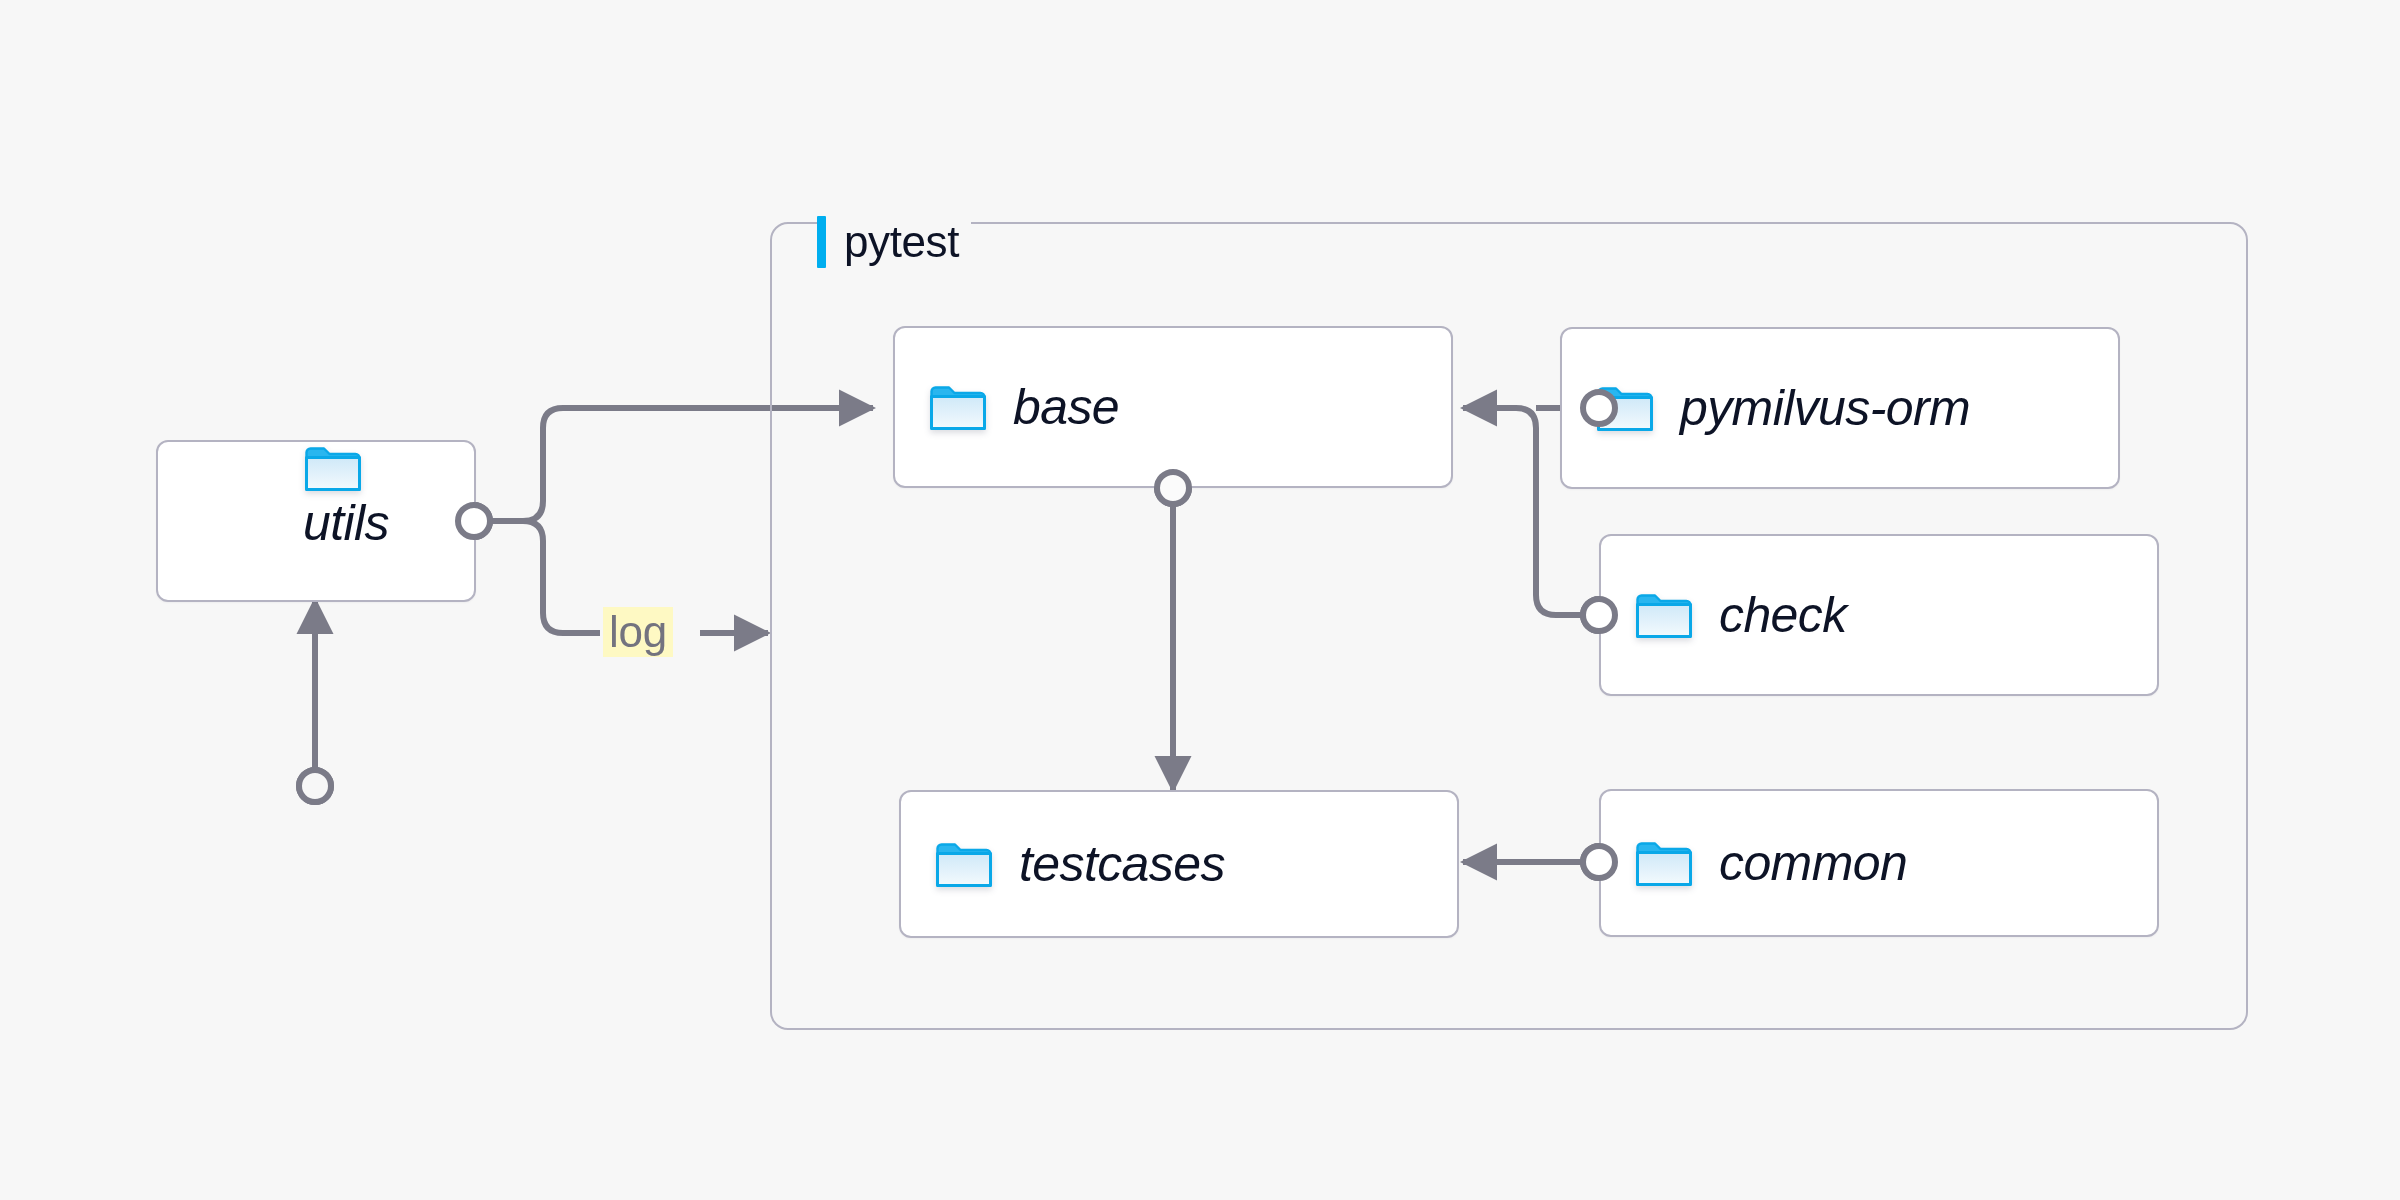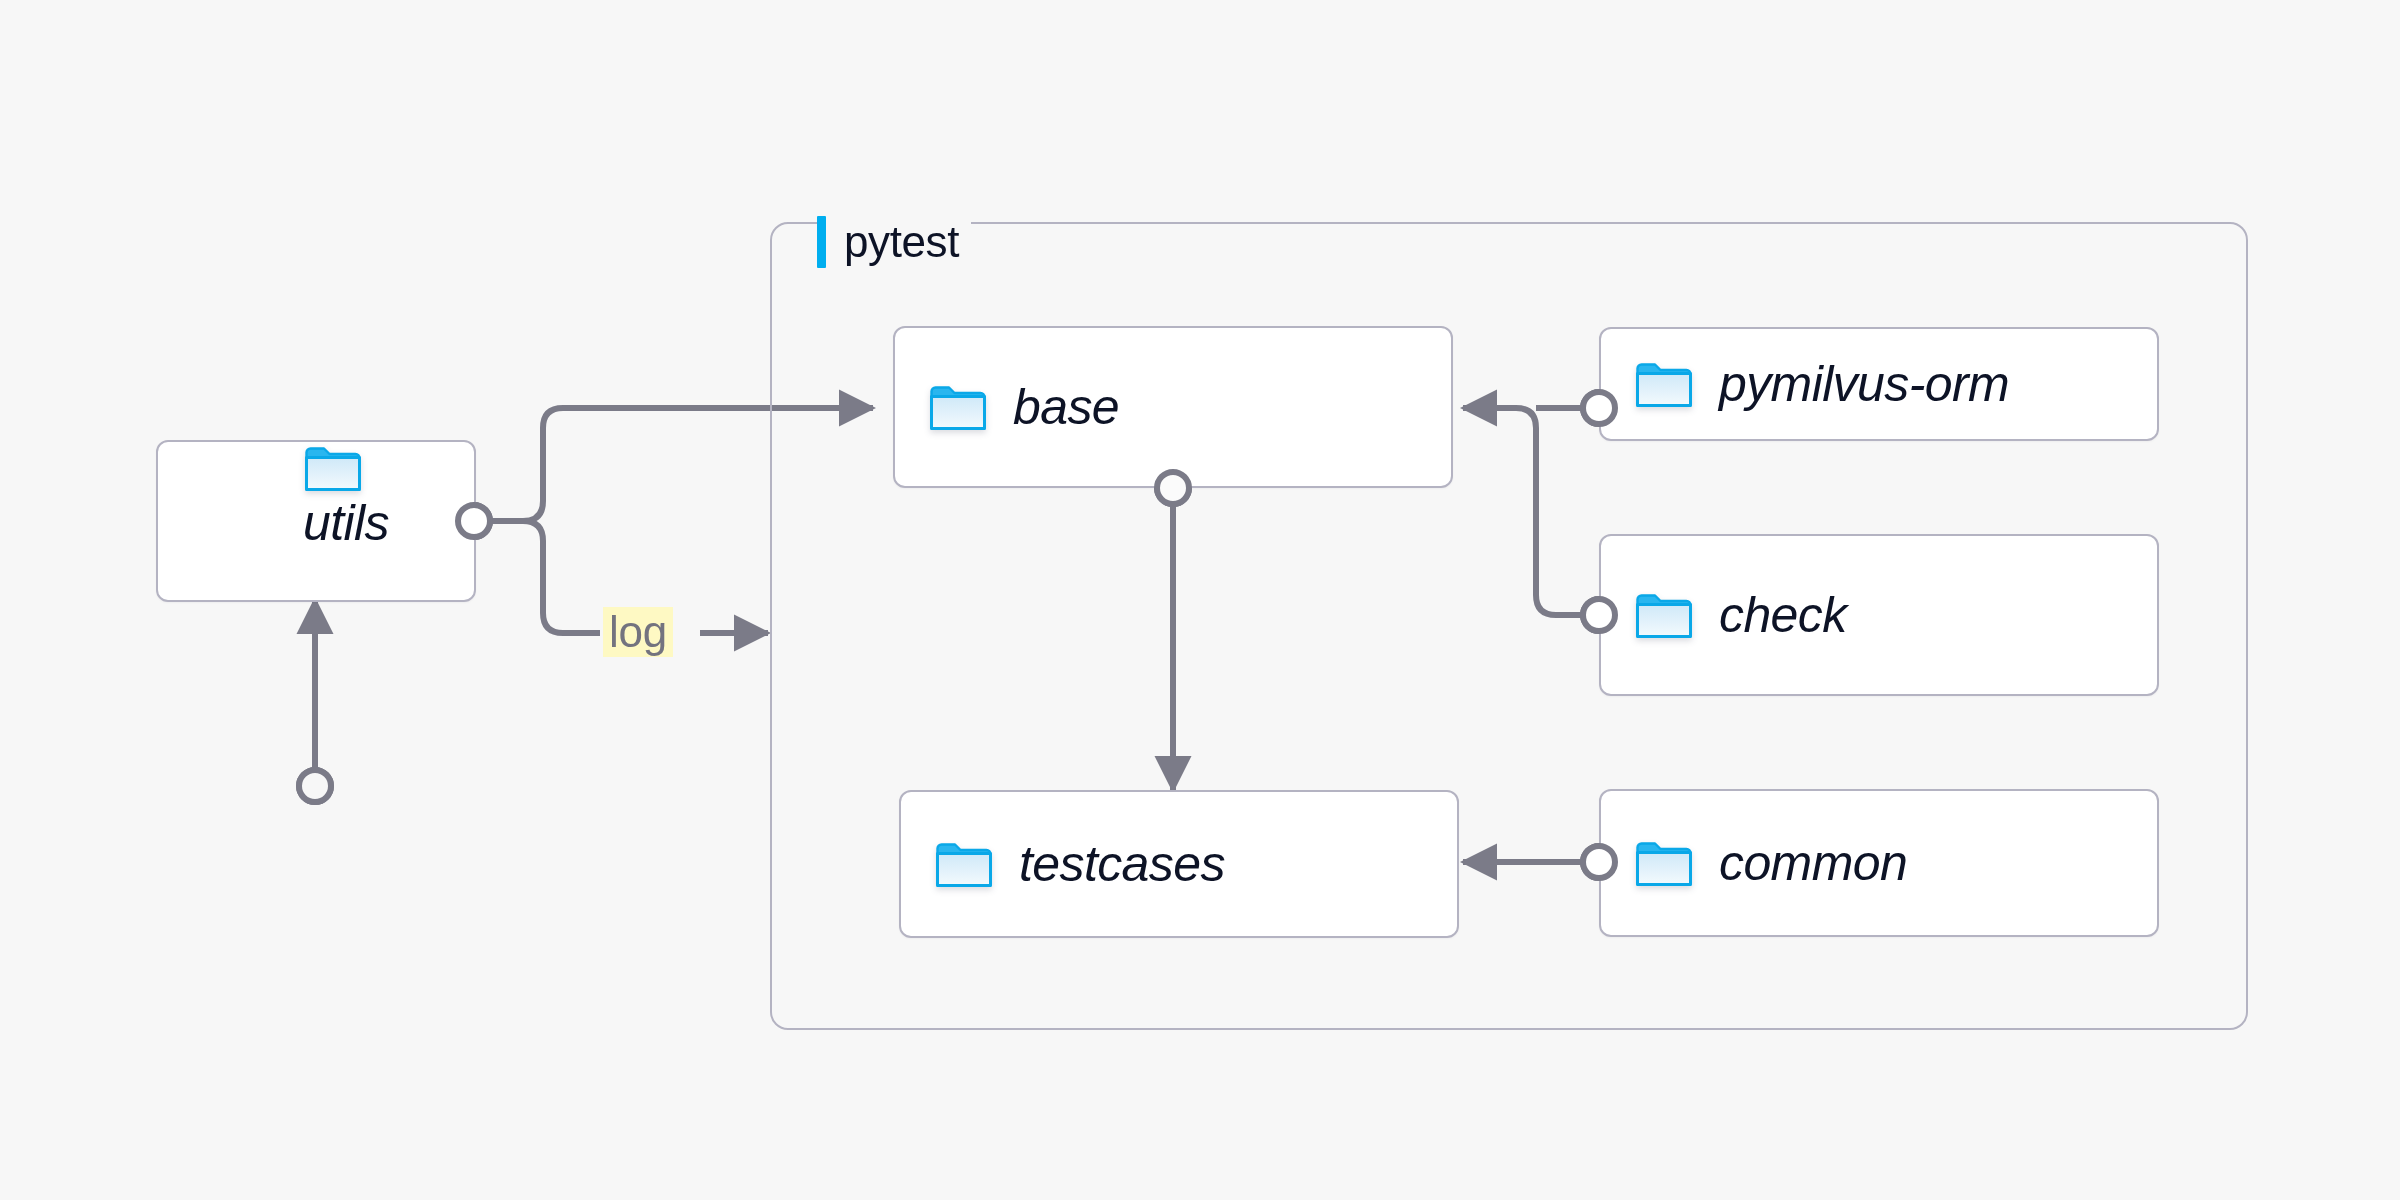--- a/index.html
+++ b/index.html
@@ -181,21 +181,21 @@
   <div class="node" style="left:899px; top:790px; width:560px; height:148px;">
     <span class="folder-icon">
       <svg viewBox="0 0 58 52" width="58" height="52">
         <path d="M2.5 10.5 A4 4 0 0 1 6.5 6.5 L20 6.5 L25.5 12 L51.5 12 A4 4 0 0 1 55.5 16 L55.5 17 L2.5 17 Z" fill="#29b6ef" stroke="#0aa8e8" stroke-width="2.4" stroke-linejoin="round"></path>
         <path d="M2.5 15.5 L55.5 15.5 L55.5 47.5 L2.5 47.5 Z" fill="url(#folderGrad)" stroke="#0aa8e8" stroke-width="3" stroke-linejoin="round"></path>
       </svg>
     </span>
     <span class="node-label">testcases</span>
   </div>
 
-  <div class="node" style="left:1599px; top:327px; width:560px; height:114px;text-align:center;">
+  <div class="node" style="left:1560px; top:327px; width:560px; height:162px;text-align:center;">
     <span class="folder-icon">
       <svg viewBox="0 0 58 52" width="58" height="52">
         <path d="M2.5 10.5 A4 4 0 0 1 6.5 6.5 L20 6.5 L25.5 12 L51.5 12 A4 4 0 0 1 55.5 16 L55.5 17 L2.5 17 Z" fill="#29b6ef" stroke="#0aa8e8" stroke-width="2.4" stroke-linejoin="round"></path>
         <path d="M2.5 15.5 L55.5 15.5 L55.5 47.5 L2.5 47.5 Z" fill="url(#folderGrad)" stroke="#0aa8e8" stroke-width="3" stroke-linejoin="round"></path>
       </svg>
     </span>
     <span class="node-label">pymilvus-orm</span>
   </div>
 
   <div class="node" style="left:1599px; top:789px; width:560px; height:148px;">

